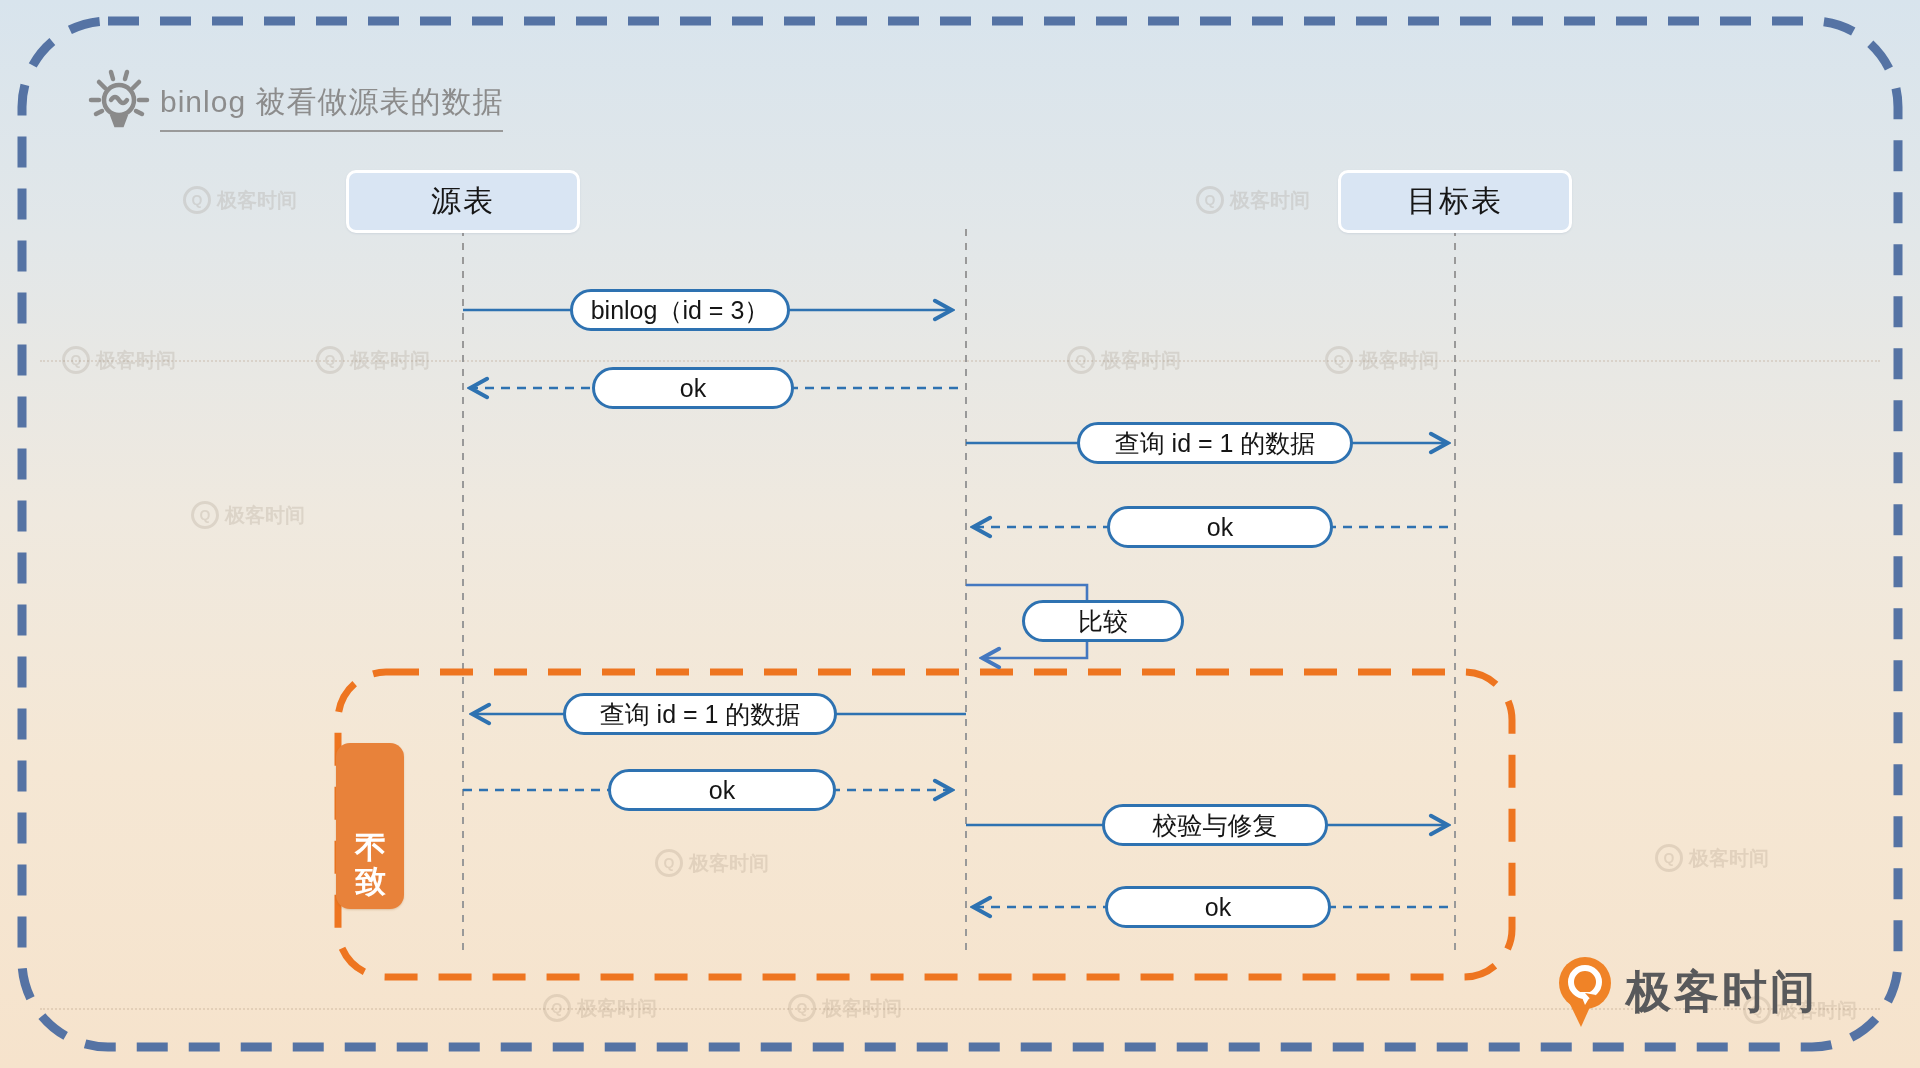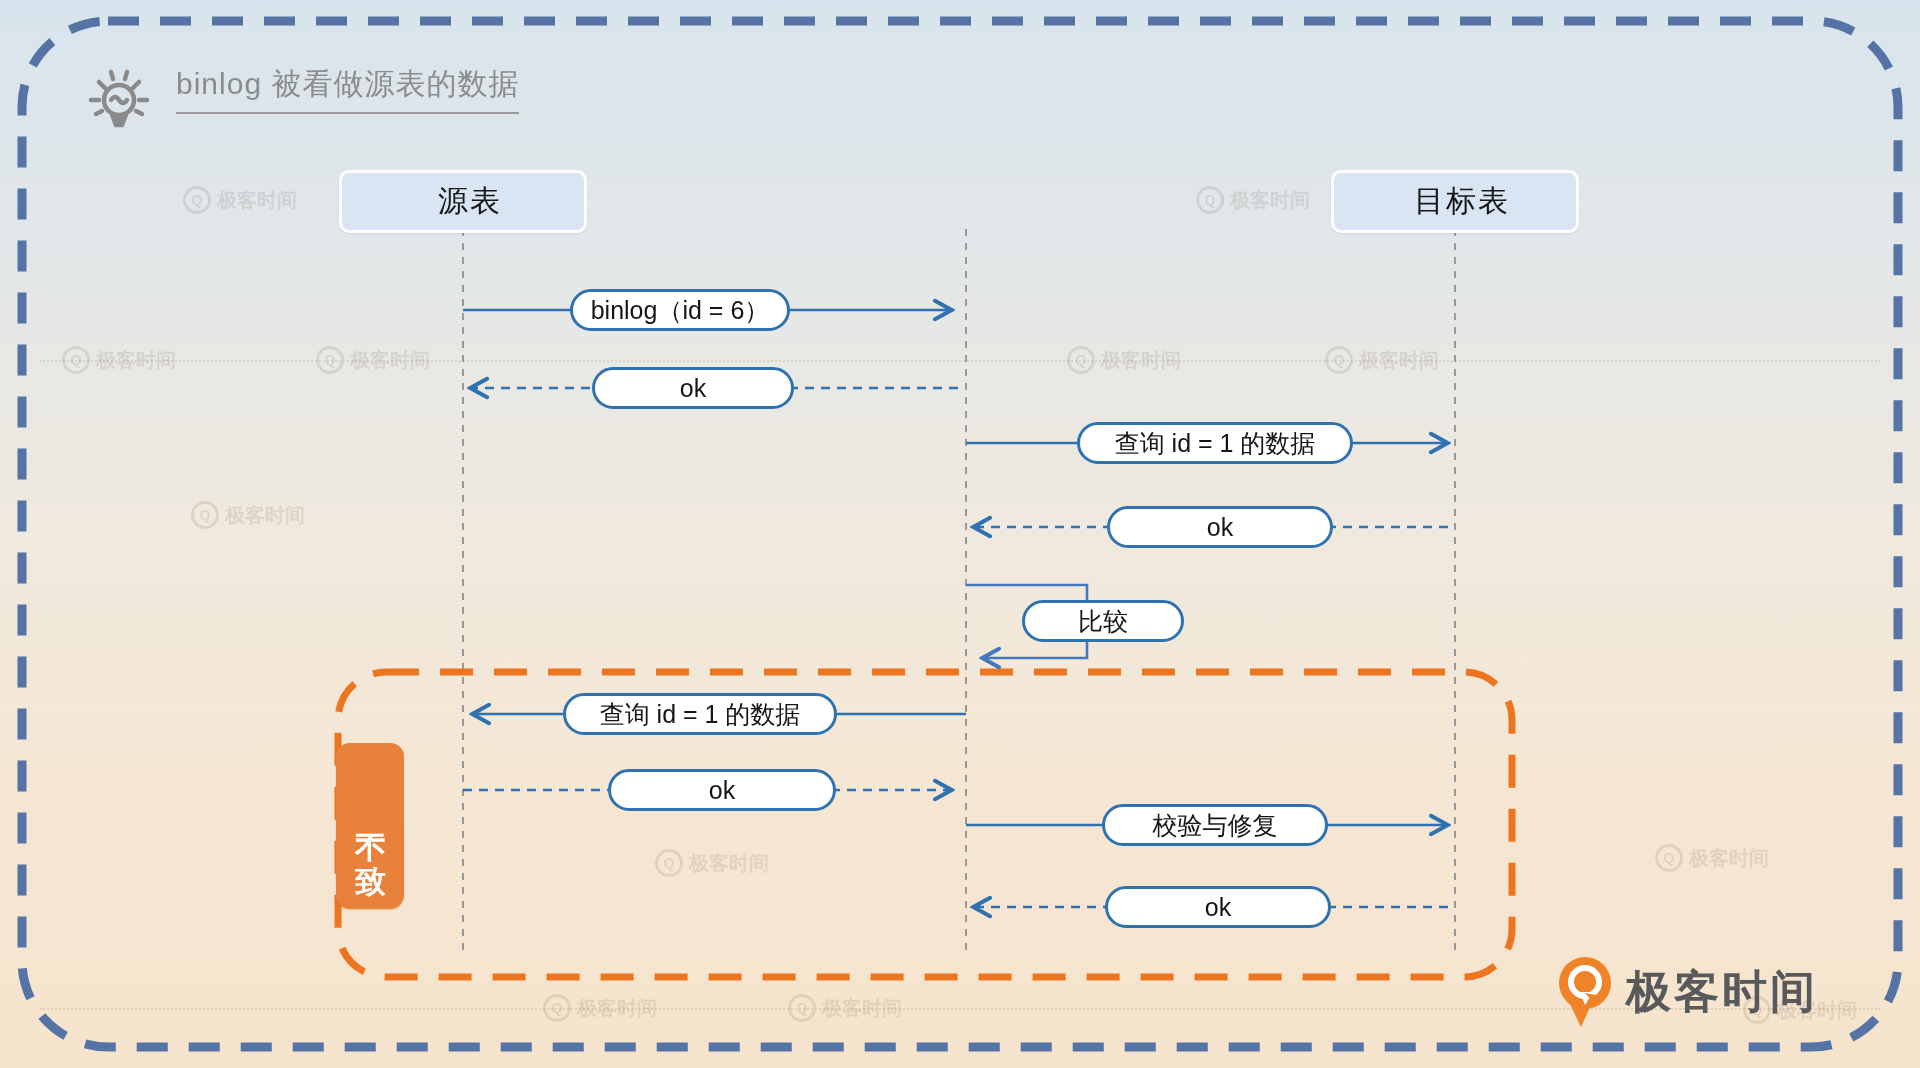--- a/index.html
+++ b/index.html
@@ -18,34 +18,33 @@
     position:absolute;display:inline-flex;align-items:center;gap:6px;
     color:#7d6c58;opacity:.16;font-size:20px;font-weight:bold;white-space:nowrap;
     transform:translate(-50%,-50%);
   }
   .wm i{
     font-style:normal;width:22px;height:22px;border-radius:50%;
     border:3px solid #7d6c58;display:inline-flex;align-items:center;justify-content:center;
     font-size:14px;font-weight:bold;
   }
   
-  .hdr{position:absolute;left:86px;top:64px;display:flex;align-items:flex-start;gap:24px;}
+  .hdr{position:absolute;left:86px;top:64px;display:flex;align-items:flex-end;gap:8px;}
   .hdr-title{
     font-size:30px;color:#8c8c8c;letter-spacing:1px;
     border-bottom:2px solid #9a9a9a;padding-bottom:7px;
   }
   
   .actor{
     position:absolute;top:170px;width:228px;height:57px;
     transform:translateX(-50%);
     background:#d9e5f3;border:3px solid #ffffff;border-radius:10px;
     display:flex;align-items:center;justify-content:center;
     font-size:30px;color:#161616;letter-spacing:2px;
     box-shadow:0 1px 2px rgba(120,140,170,.18);
-    padding-left:14px;
   }
   
   .pill{
     position:absolute;transform:translate(-50%,-50%);
     height:42px;background:#ffffff;border:3px solid #2e72b1;border-radius:999px;
     display:flex;align-items:center;justify-content:center;
     font-size:25px;color:#151515;white-space:nowrap;box-sizing:border-box;
   }
   
   .badge{
@@ -164,21 +163,21 @@
         <line x1="10" y1="50" x2="16" y2="47"></line>
         <line x1="56" y1="50" x2="50" y2="47"></line>
       </g>
     </svg>
     <span class="hdr-title">binlog 被看做源表的数据</span>
   </div>
 
   <div class="actor" style="left:463px">源表</div>
   <div class="actor" style="left:1455px">目标表</div>
 
-  <div class="pill" style="left:680px;top:310px;width:220px">binlog（id = 6）</div>
+  <div class="pill" style="left:680px;top:310px;width:220px">binlog（id = 3）</div>
   <div class="pill" style="left:693px;top:388px;width:202px">ok</div>
   <div class="pill" style="left:1215px;top:443px;width:276px">查询 id = 1 的数据</div>
   <div class="pill" style="left:1220px;top:527px;width:226px">ok</div>
   <div class="pill" style="left:1103px;top:621px;width:162px">比较</div>
   <div class="pill" style="left:700px;top:714px;width:274px">查询 id = 1 的数据</div>
   <div class="pill" style="left:722px;top:790px;width:228px">ok</div>
   <div class="pill" style="left:1215px;top:825px;width:226px">校验与修复</div>
   <div class="pill" style="left:1218px;top:907px;width:226px">ok</div>
 
   <div class="badge">

